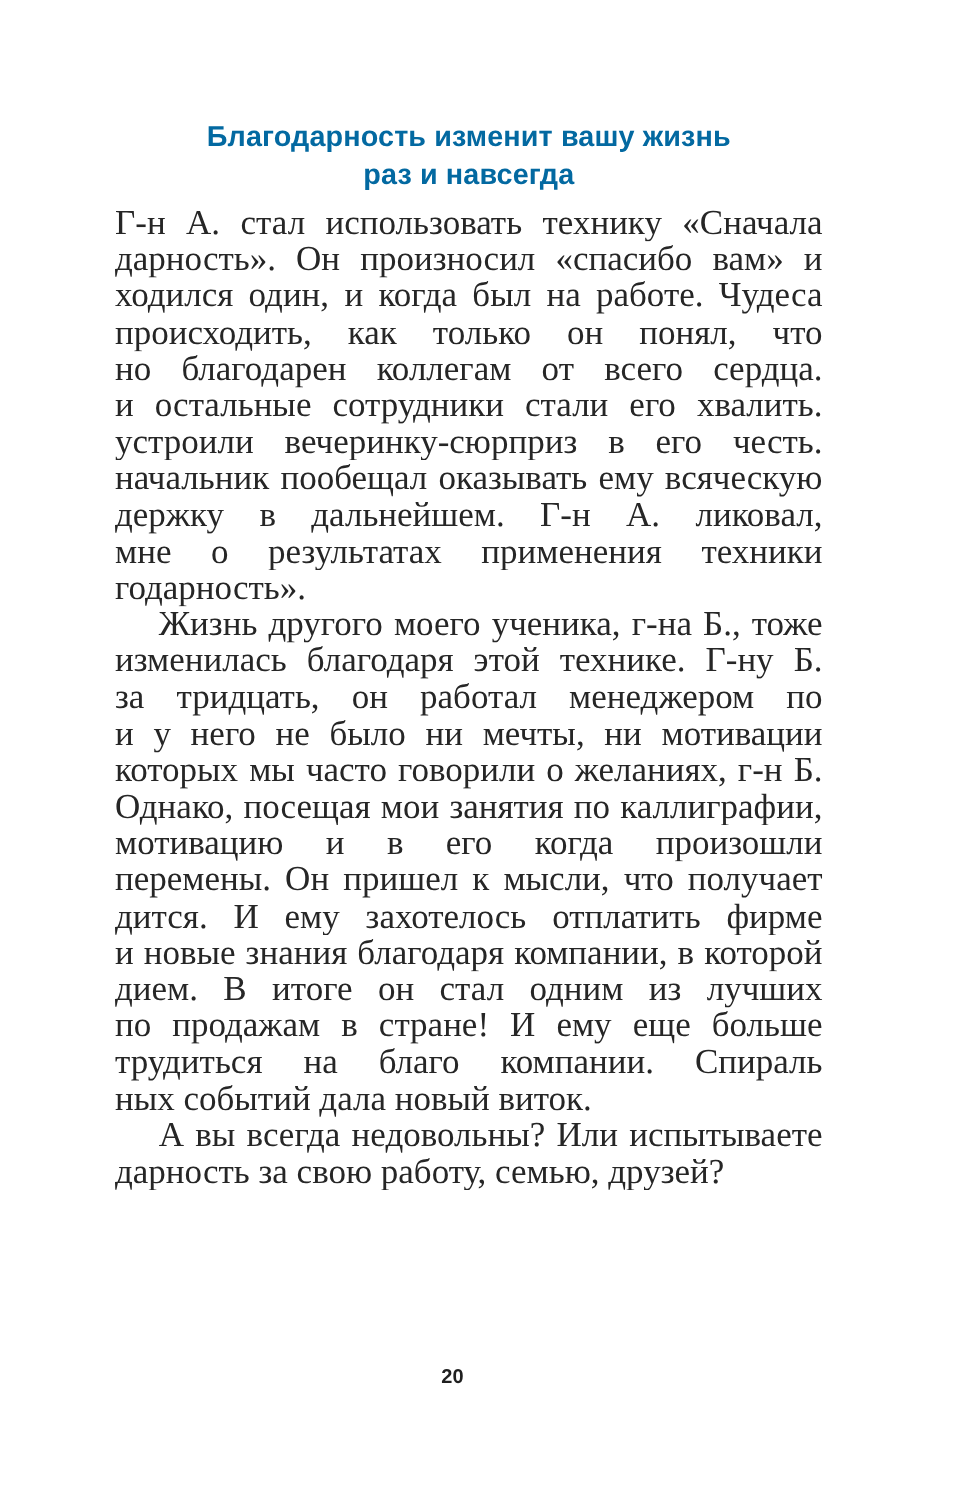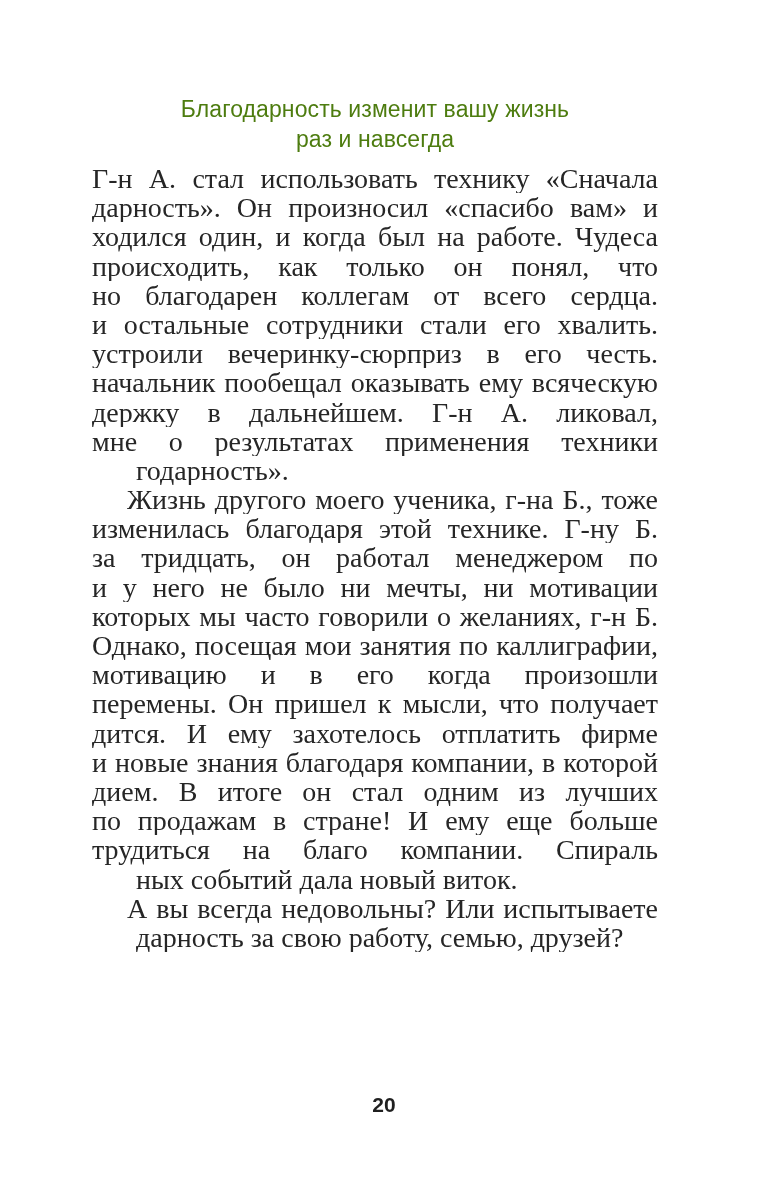--- a/index.html
+++ b/index.html
@@ -16,24 +16,24 @@
     font-family: "Liberation Serif", serif;
     color: #242424;
   }
   .title {
     position: absolute;
     top: 94px;
     left: 92px;
     width: 566px;
     text-align: center;
     font-family: "Liberation Sans", sans-serif;
-    font-weight: normal;
+    font-weight: bold;
     font-size: 23px;
     line-height: 30px;
-    color: #4d7c0f;
+    color: #0369a1;
     letter-spacing: 0.1px;
   }
   .body-text {
     position: absolute;
     top: 164px;
     left: 92px;
     width: 566px;
     font-size: 28px;
     line-height: 29.2px;
     color: #262626;
@@ -43,31 +43,30 @@
     text-align-last: justify;
     height: 29.2px;
     overflow: hidden;
   }
   .line.indent {
     text-indent: 35px;
   }
   .line.last {
     text-align: left;
     text-align-last: left;
-    margin-left: 44px;
   }
   .page-number {
     position: absolute;
     top: 1093px;
-    left: 101px;
+    left: 79px;
     width: 566px;
     text-align: center;
     font-family: "Liberation Sans", sans-serif;
     font-weight: bold;
-    font-size: 21px;
+    font-size: 16px;
     color: #1f1f1f;
   }
 </style>
 </head>
 <body>
 
 <div class="page">
 
   <div class="title">
     <div>Благодарность изменит вашу жизнь</div>

